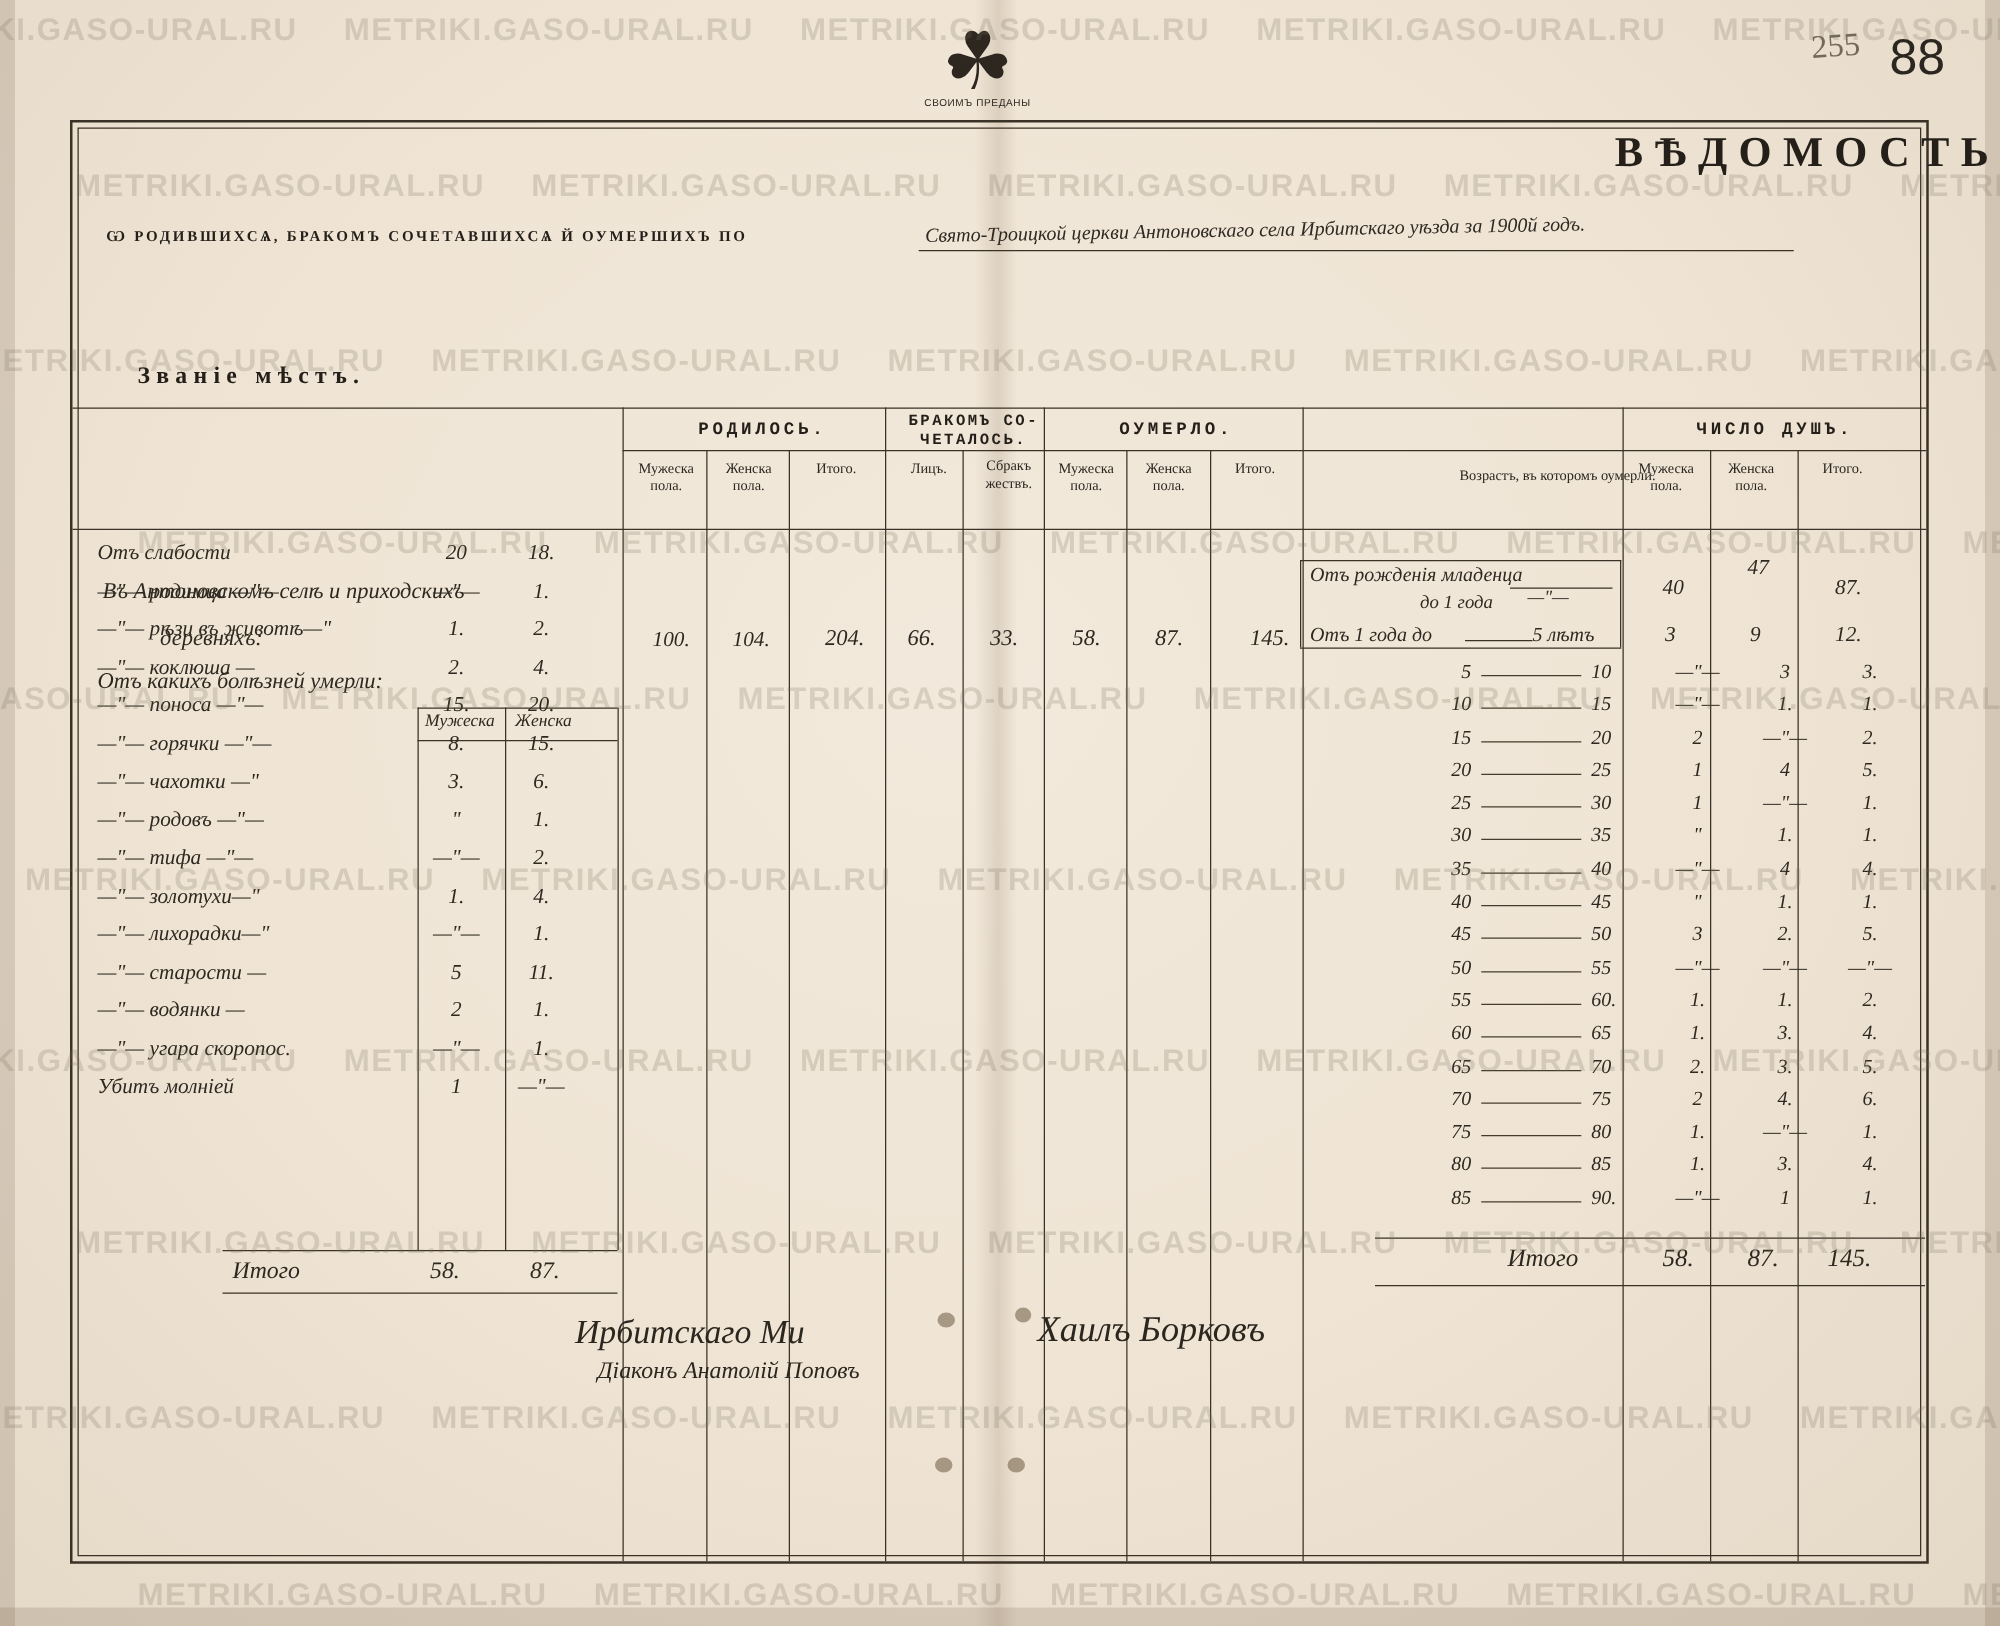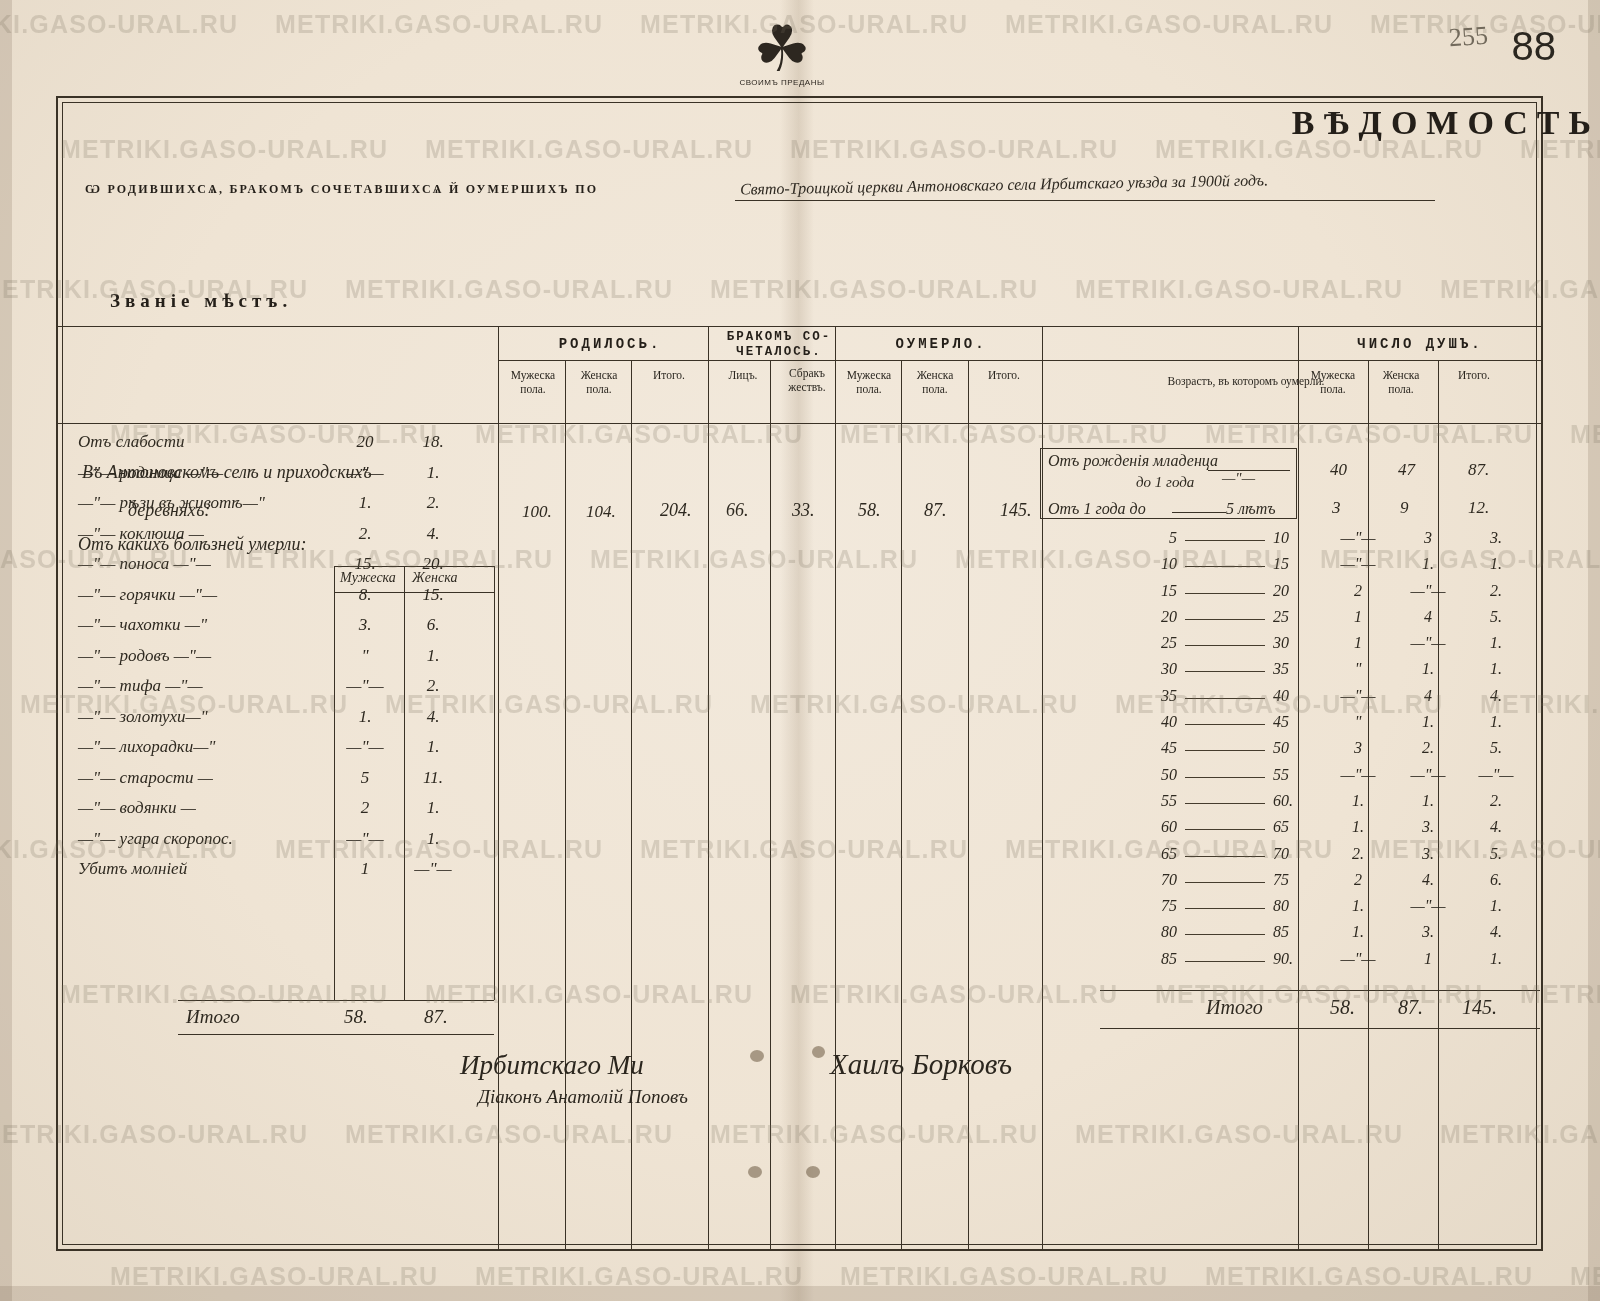--- a/index.html
+++ b/index.html
@@ -318,21 +318,21 @@
   <div class="hand" style="position:absolute;left:186px;top:1006px;font-size:19px;">Итого</div>
   <div class="hand" style="position:absolute;left:344px;top:1006px;font-size:19px;">58.</div>
   <div class="hand" style="position:absolute;left:424px;top:1006px;font-size:19px;">87.</div>
   <div class="cbox" style="left:178px;top:1034px;width:316px;height:1px;"></div>
 
   <div class="hand" style="position:absolute;left:1048px;top:452px;font-size:16px;">Отъ рожденія младенца</div>
   <div class="hand" style="position:absolute;left:1136px;top:474px;font-size:15px;">до 1 года</div>
   <div class="hand" style="position:absolute;left:1222px;top:470px;font-size:15px;">—"—</div>
   <div class="cbox" style="left:1208px;top:470px;width:82px;height:1px;"></div>
   <div class="hand" style="position:absolute;left:1330px;top:460px;font-size:17px;">40</div>
-  <div class="hand" style="position:absolute;left:1398px;top:460px;font-size:17px;">47</div>
+  <div class="hand" style="position:absolute;left:1398px;top:444px;font-size:17px;">47</div>
   <div class="hand" style="position:absolute;left:1468px;top:460px;font-size:17px;">87.</div>
 
   <div class="hand" style="position:absolute;left:1048px;top:500px;font-size:16px;">Отъ 1 года до</div>
   <div class="hand" style="position:absolute;left:1226px;top:500px;font-size:16px;">5 лѣтъ</div>
   <div class="cbox" style="left:1172px;top:512px;width:54px;height:1px;"></div>
   <div class="hand" style="position:absolute;left:1332px;top:498px;font-size:17px;">3</div>
   <div class="hand" style="position:absolute;left:1400px;top:498px;font-size:17px;">9</div>
   <div class="hand" style="position:absolute;left:1468px;top:498px;font-size:17px;">12.</div>
 
   <div class="cbox" style="left:1040px;top:448px;width:1px;height:70px;"></div>

